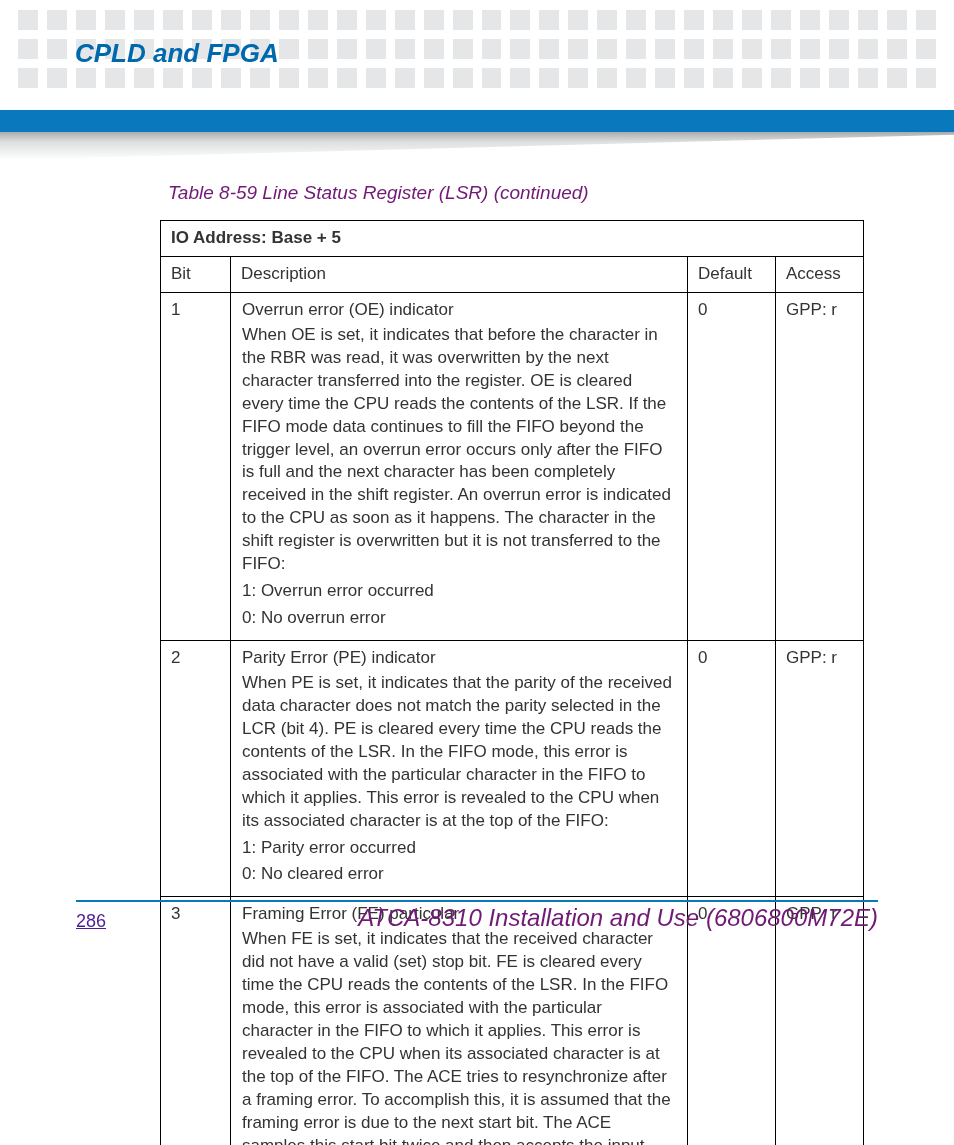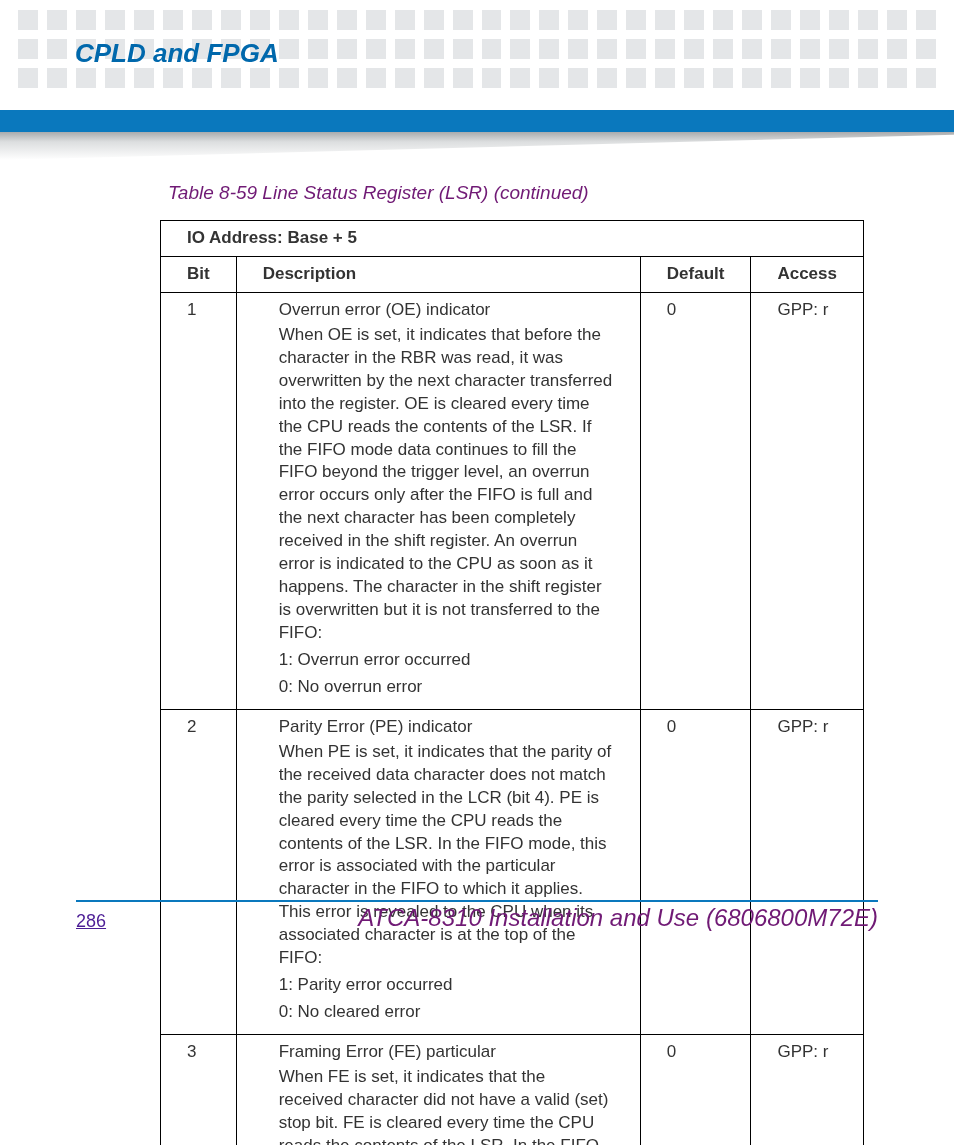--- a/index.html
+++ b/index.html
@@ -26,32 +26,32 @@
 
   .content { position: absolute; top: 182px; left: 160px; right: 90px; }
 
   .table-caption {
     font-size: 19px; font-style: italic; color: #701a75;
     margin: 0 0 16px 8px;
   }
 
   table.reg { width: 100%; border-collapse: collapse; border: 1.5px solid #000; }
   table.reg th, table.reg td {
-    border: 1px solid #000; padding: 6px 26px;
+    border: 1px solid #000; padding: 6px 10px;
     font-size: 17px; text-align: left; vertical-align: top;
     line-height: 1.35; color: #333;
   }
   table.reg .spanhdr { font-weight: 400; }
-  table.reg .colhdr th { font-weight: 700; }
+  table.reg .colhdr th { font-weight: 400; }
   col.c-bit { width: 70px; }
   col.c-desc { width: auto; }
   col.c-def { width: 88px; }
   col.c-acc { width: 88px; }
 
-  .desc-block p { margin: 0 0 4px 16px; }
+  .desc-block p { margin: 0 0 4px 1px; }
   .desc-block .title { margin-bottom: 2px; }
 
   .footer-rule { position: absolute; left: 76px; right: 76px; bottom: 66px; height: 2px; background: #0a78bd; }
   .page-num { position: absolute; left: 76px; bottom: 36px; font-size: 18px; color: #4c1d95; text-decoration: underline; }
   .doc-id   { position: absolute; right: 76px; bottom: 36px; font-size: 24px; font-style: italic; color: #701a75; }
 </style>
 </head>
 <body>
 
 <div class="page">

